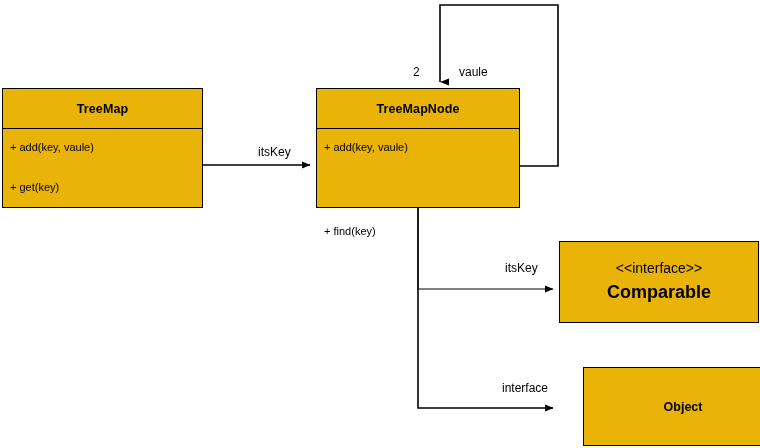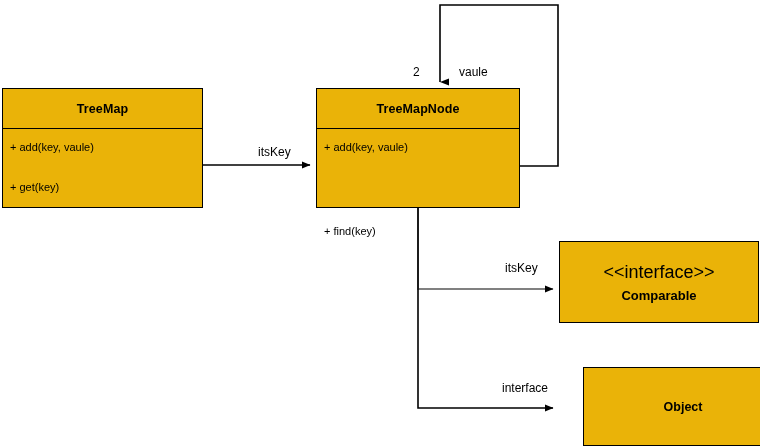--- a/index.html
+++ b/index.html
@@ -60,26 +60,26 @@
     box-sizing: border-box;
     width: 100%;
     height: 100%;
     display: flex;
     flex-direction: column;
     align-items: center;
     justify-content: center;
     line-height: 1.5;
   }
   .stereo-line {
-    font-size: 18px;
+    font-size: 14px;
     font-weight: normal;
     color: #000000;
   }
   .stereo-name {
-    font-size: 13px;
+    font-size: 18px;
     font-weight: bold;
     color: #000000;
   }
   .plain-name {
     box-sizing: border-box;
     width: 100%;
     height: 100%;
     display: flex;
     align-items: center;
     justify-content: center;

